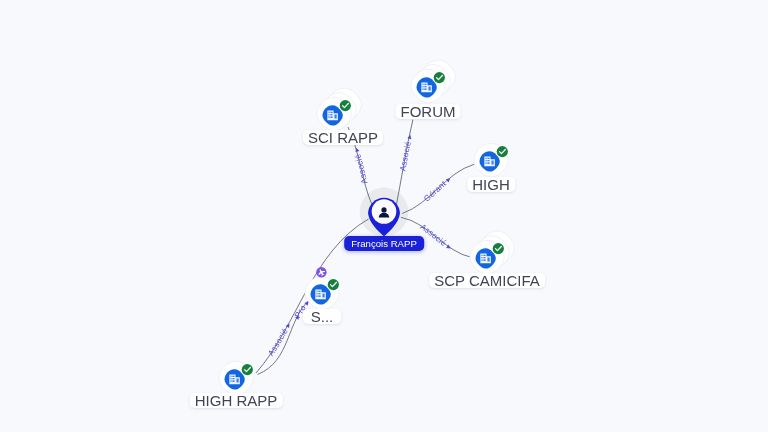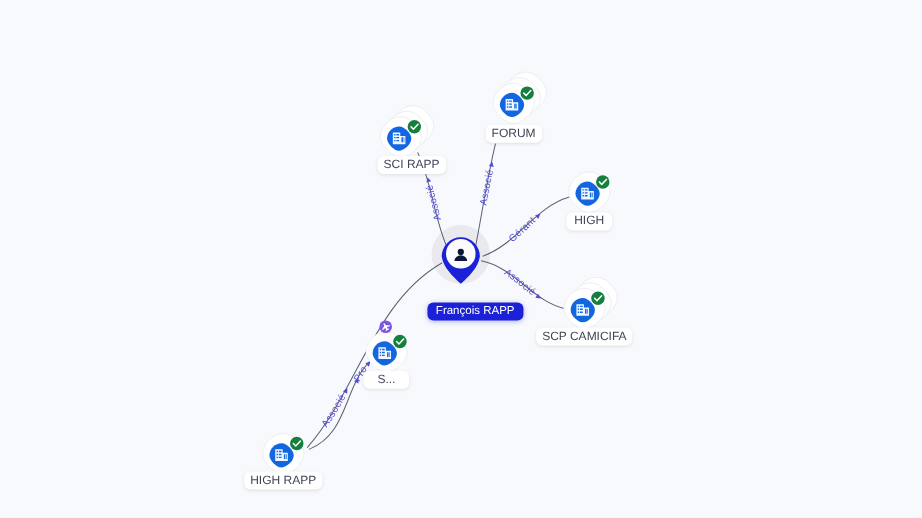--- a/index.html
+++ b/index.html
@@ -8,21 +8,21 @@
        font-family:"Liberation Sans",sans-serif;}
   #stage{position:relative;width:768px;height:432px;background:#f8f9fc;
        -webkit-font-smoothing:antialiased;}
   svg.layer{position:absolute;left:0;top:0;width:768px;height:432px;}
   #labels{position:absolute;left:0;top:0;width:768px;height:432px;}
   .edgepath{fill:none;stroke:#5a5f75;stroke-width:0.85;}
   .edgelabel{font-family:"Liberation Sans",sans-serif;font-size:8.2px;
      fill:#514bd8;letter-spacing:0.25px;}
   .nodelabel{position:absolute;transform:translate(-50%,0);
      background:#fff;border-radius:5px;padding:1.8px 5px;white-space:nowrap;
-     font-size:10px;line-height:11px;color:#3f4457;text-align:center;
+     font-size:15px;line-height:11px;color:#3f4457;text-align:center;
      min-width:28px;box-shadow:0 1px 3px rgba(60,64,90,.13);}
   .nodelabel.person{background:#1a21d6;color:#fff;border-radius:5px;
      font-size:9.6px;line-height:11px;padding:1.8px 7px;
      box-shadow:0 1px 4px rgba(26,33,214,.35);}
 </style>
 </head>
 <body>
 
 <div id="stage">
   <svg class="layer" id="gsvg">
@@ -140,21 +140,21 @@
       <g>
         <path d="M 384,236.5 C 377,230.1 369.4,222.7 368.1,213.7 A 15.9,15.9 0 1 1 399.9,213.7 C 398.6,222.7 391,230.1 384,236.5 Z" fill="#1a21d6"></path>
         <circle cx="384" cy="211.5" r="12.3" fill="#fbfbfd"></circle>
         <g>
           <circle cx="384" cy="209.9" r="2.6" fill="#0c1638"></circle>
           <path d="M 378.7,217.6 a 5.3,4.8 0 0 1 10.6,0 z" fill="#0c1638"></path>
         </g>
       </g>
     </svg>
   <div id="labels">
-      <div class="nodelabel person" style="left: 384px; top: 252px; margin-left: 12px;">François RAPP</div>
+      <div class="nodelabel person" style="left: 384px; top: 236px;">François RAPP</div>
       <div class="nodelabel" style="left: 343px; top: 130px;">SCI RAPP</div>
       <div class="nodelabel" style="left: 428px; top: 104px;">FORUM</div>
       <div class="nodelabel" style="left: 491px; top: 177px;">HIGH</div>
       <div class="nodelabel" style="left: 487px; top: 273px; text-align: center;">SCP CAMICIFA</div>
       <div class="nodelabel" style="left: 322px; top: 309px;">S...</div>
       <div class="nodelabel" style="left: 236px; top: 393px;">HIGH RAPP</div>
     </div>
 </div>
 
 </body></html>

